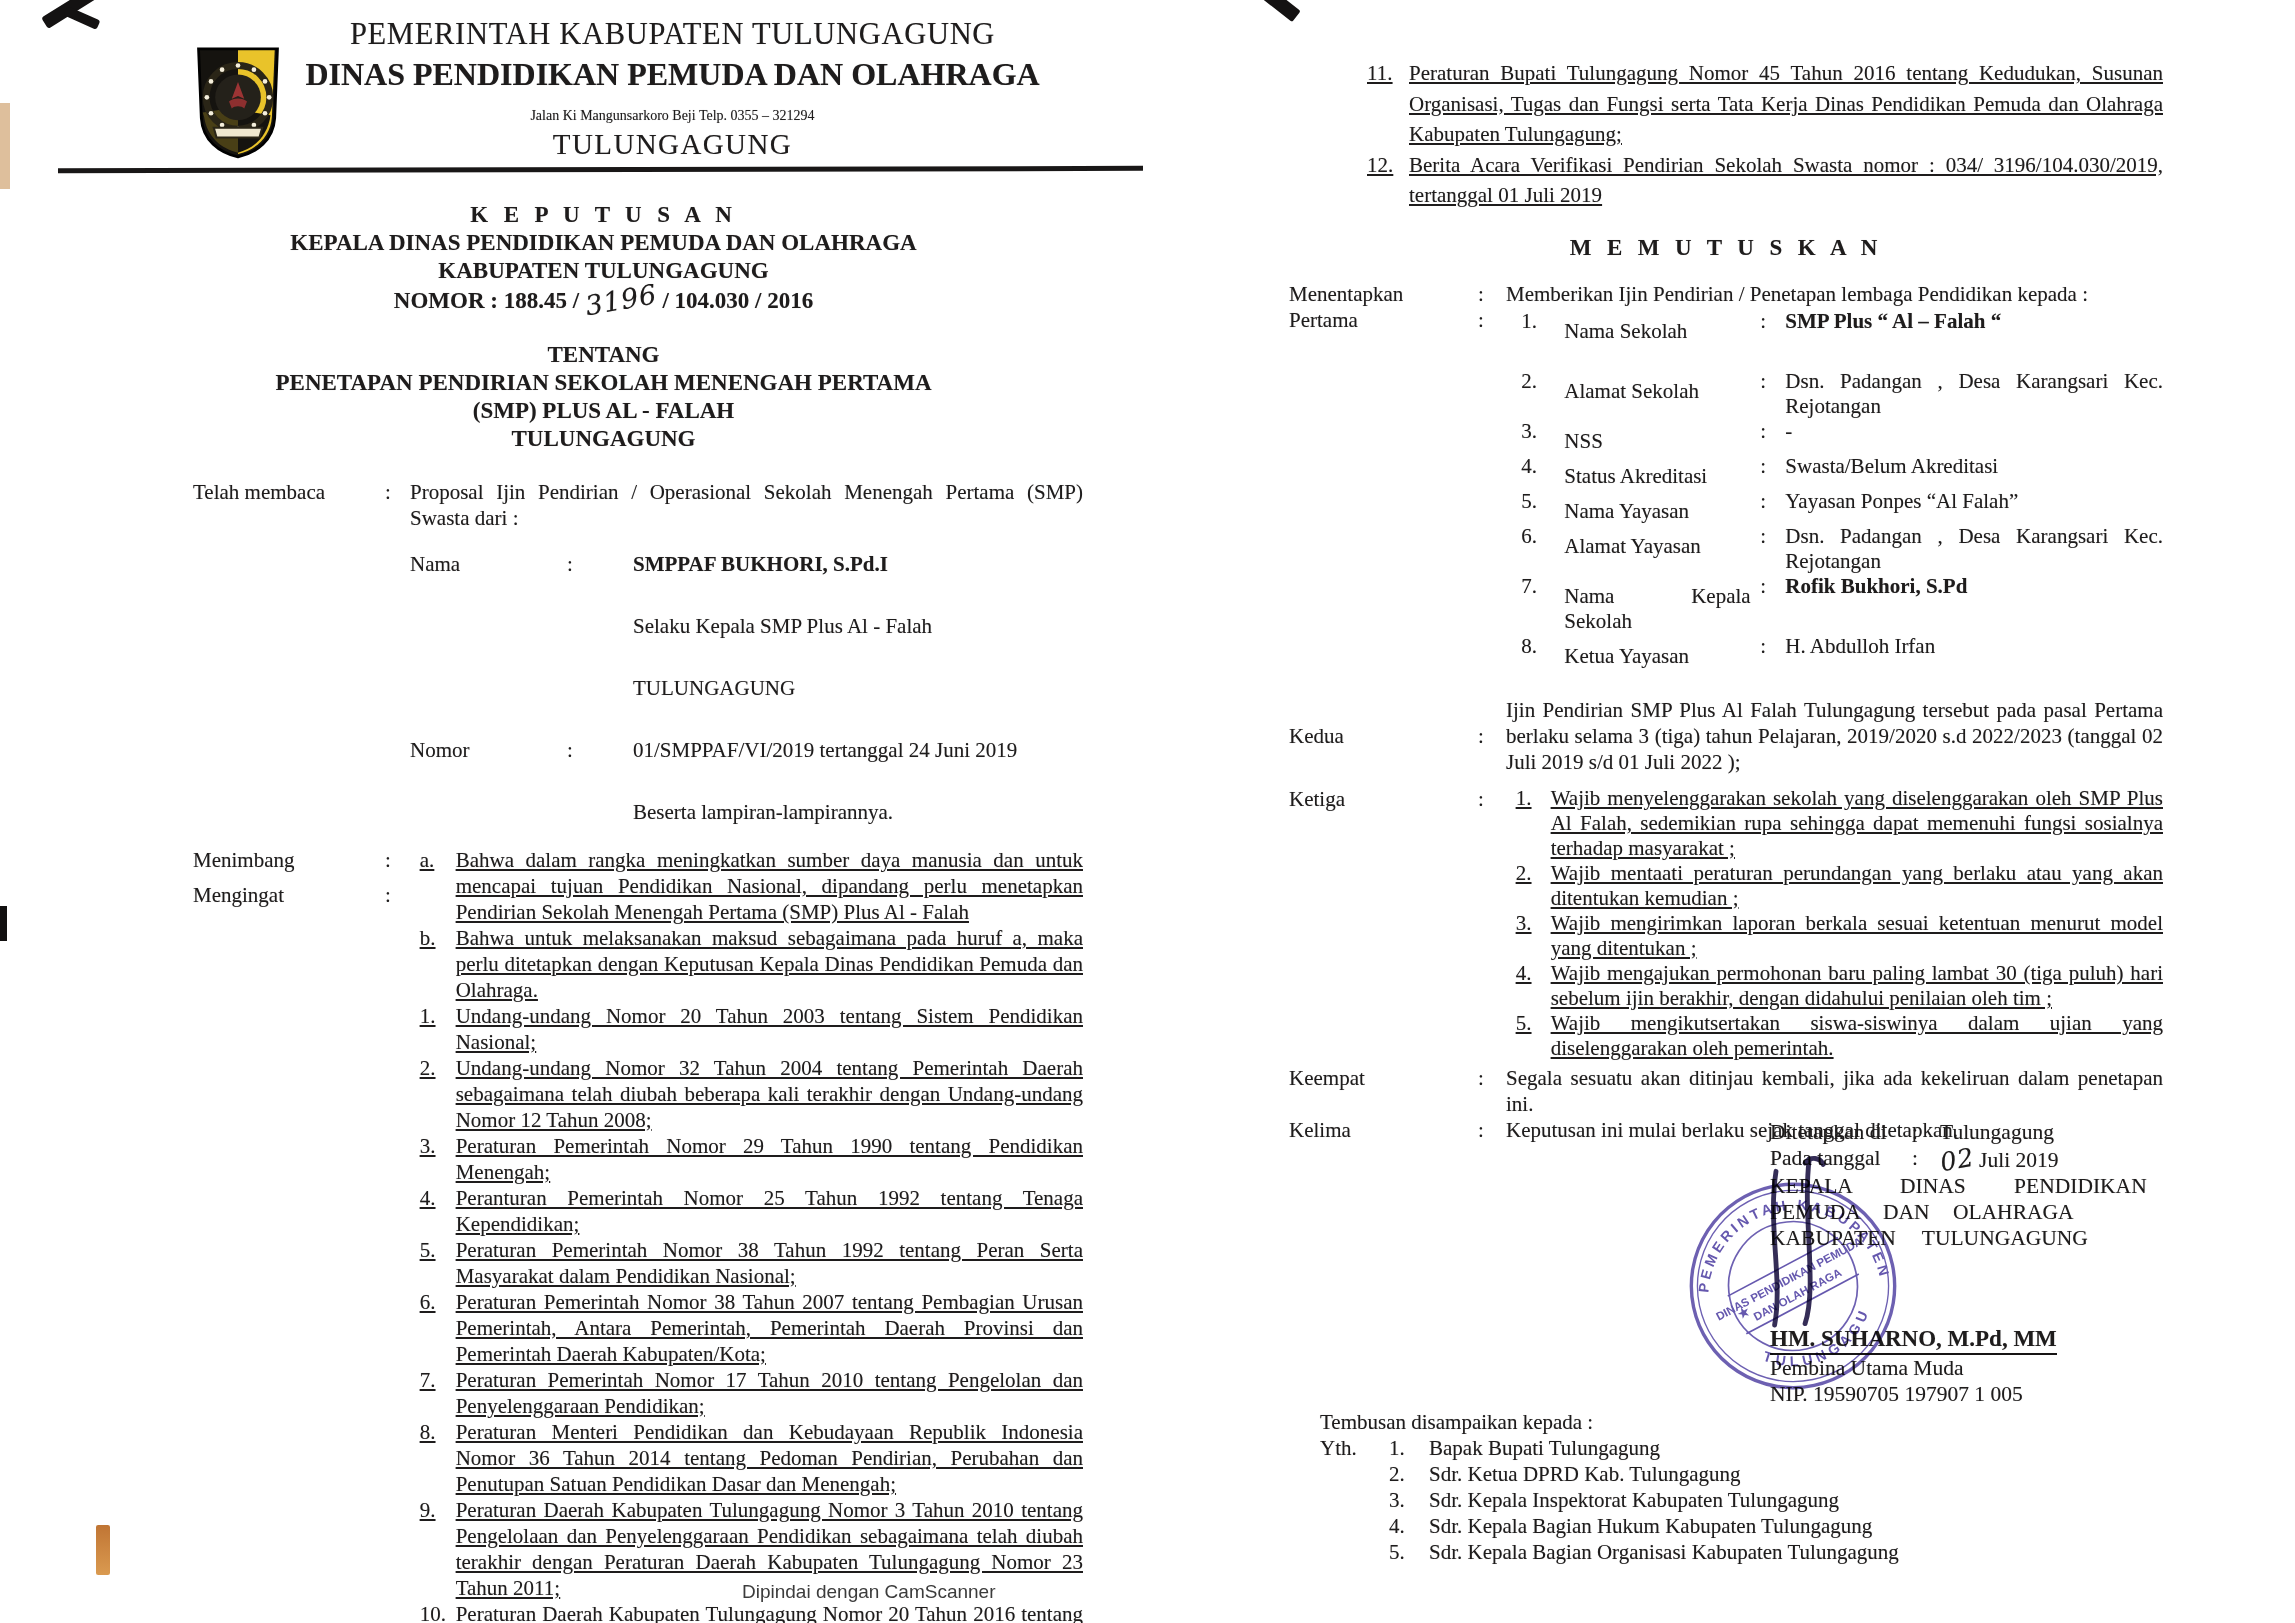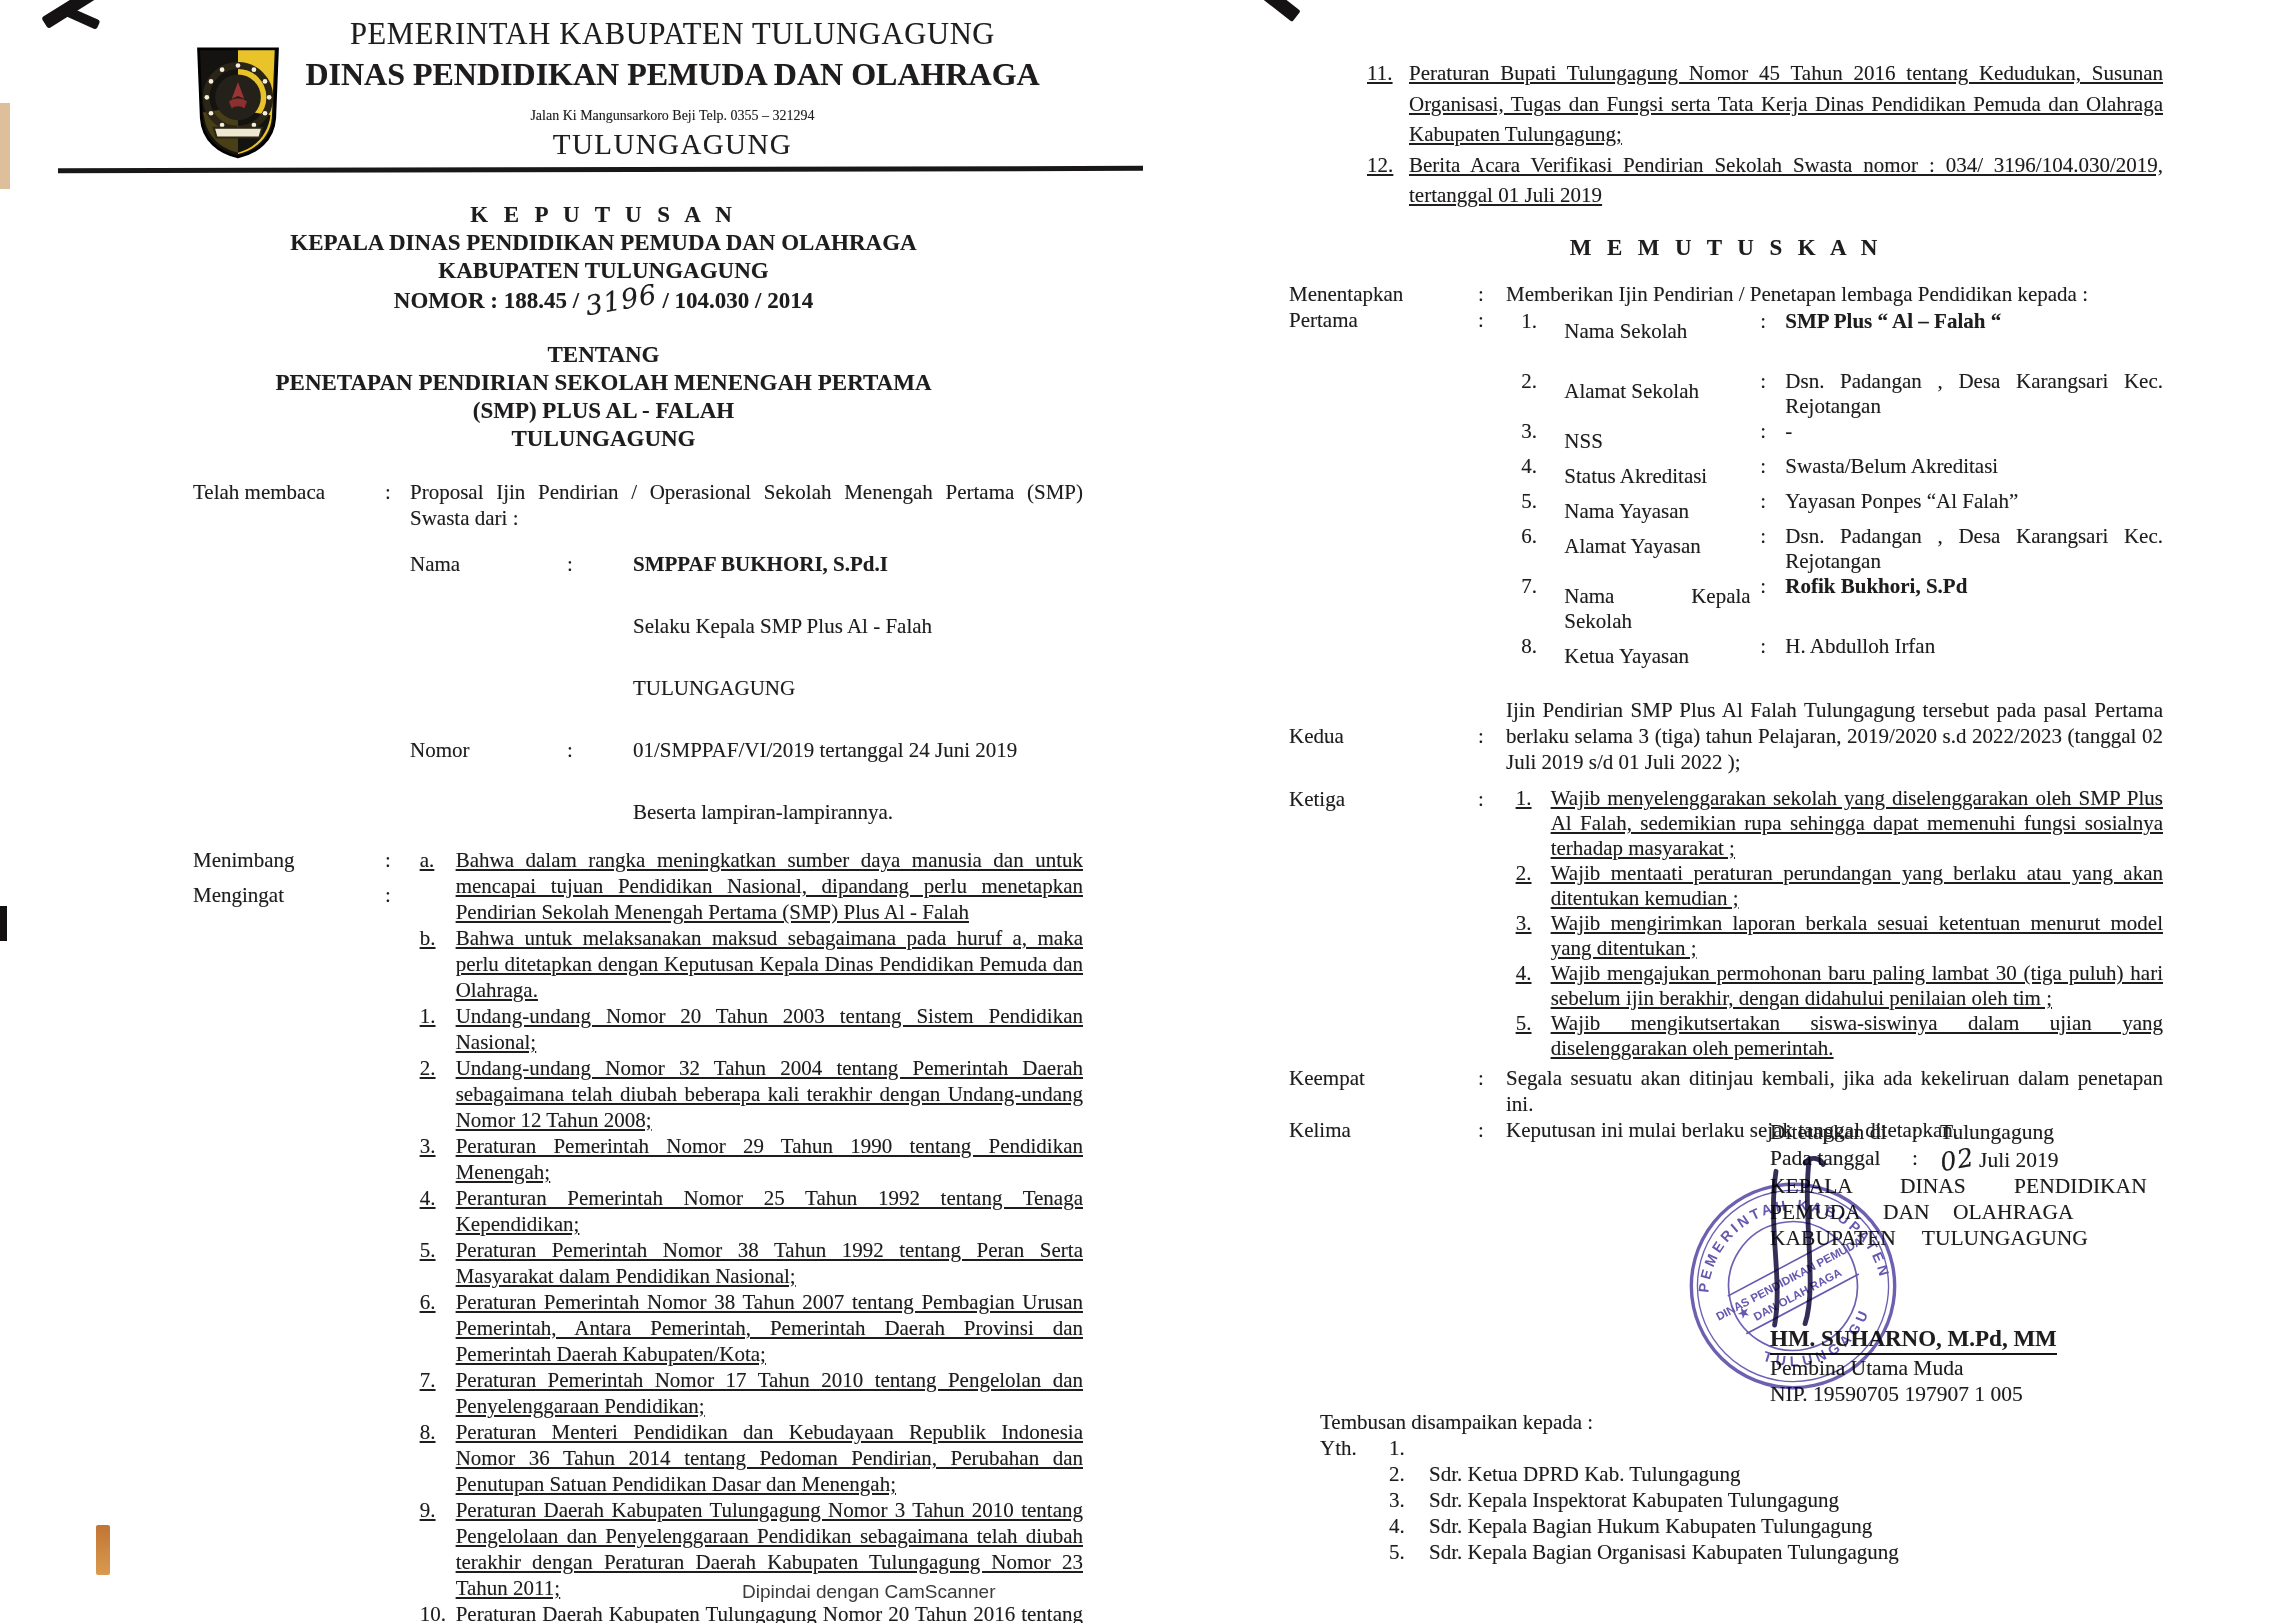--- a/index.html
+++ b/index.html
@@ -137,21 +137,21 @@
 </div>
 <div class="abs" id="header-rule"></div>
 
 <div class="abs doc-text" id="decision-title">
   <div class="sp">K E P U T U S A N</div>
   <div>KEPALA DINAS PENDIDIKAN PEMUDA DAN OLAHRAGA</div>
   <div>KABUPATEN TULUNGAGUNG</div>
   <div>
     <span>NOMOR  :  188.45 /</span>
     <span class="handwrite">3196</span>
-    <span>/ 104.030 / 2014</span>
+    <span>/ 104.030 / 2016</span>
   </div>
   <div class="gap"></div>
   <div>TENTANG</div>
   <div>PENETAPAN PENDIRIAN SEKOLAH MENENGAH PERTAMA</div>
   <div>(SMP)  PLUS AL -  FALAH</div>
   <div>TULUNGAGUNG</div>
 </div>
 
 <div class="abs doc-text" id="left-body">
 
@@ -422,20 +422,21 @@
     <path d="M126 14 C116 96 138 198 120 252"></path>
     <path d="M120 20 C128 10 142 12 146 22"></path>
   </g>
 </svg>
 
 <div class="abs doc-text" id="tembusan">
   <div>Tembusan disampaikan kepada :</div>
   <div class="trow">
     <span>Yth.</span>
     <span>1.</span>
+    <span>Bapak Bupati Tulungagung</span>
   </div>
   <div class="trow">
     <span></span>
     <span>2.</span>
     <span>Sdr. Ketua DPRD Kab. Tulungagung</span>
   </div>
   <div class="trow">
     <span></span>
     <span>3.</span>
     <span>Sdr. Kepala Inspektorat Kabupaten Tulungagung</span>

